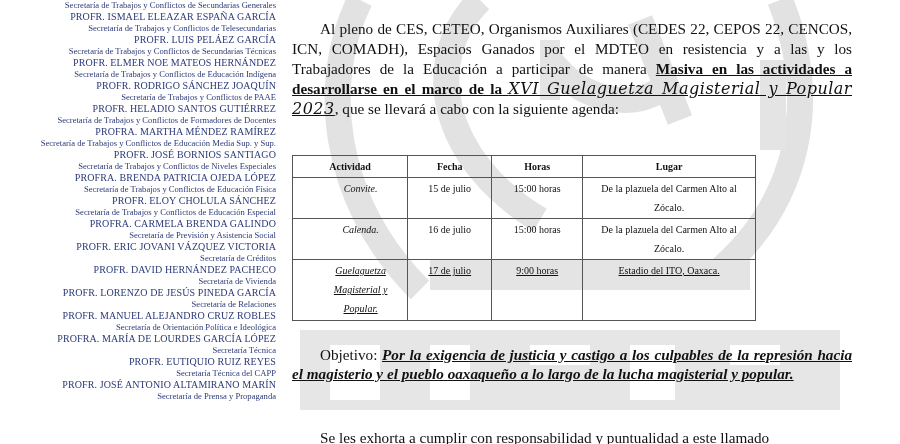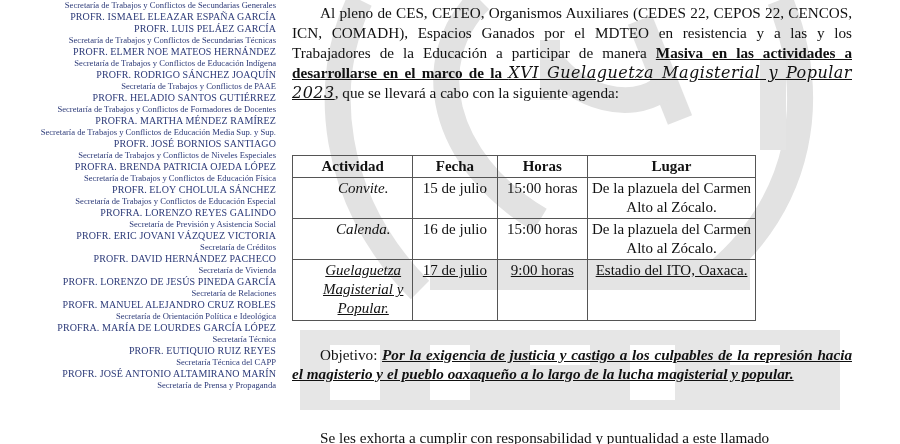--- a/index.html
+++ b/index.html
@@ -4,25 +4,25 @@
 <style>
   html, body { margin:0; padding:0; }
   body { width:900px; height:444px; overflow:hidden; background:#ffffff; position:relative;
          font-family:"Liberation Serif", "DejaVu Serif", serif; color:#111; }
   .watermark { position:absolute; left:300px; top:0; width:560px; height:444px; z-index:0; pointer-events:none; }
   .left-col { position:absolute; left:0; top:0; width:276px; height:380px; z-index:1; }
   .left-col .entry { text-align:right; line-height:11px; }
   .left-col .title { font-size:8.6px; color:#2c3a78; height:11px; white-space:nowrap; }
   .left-col .name { font-size:10px; color:#2c3a78; height:12px; white-space:nowrap; letter-spacing:0.1px; }
   .main { position:absolute; left:292px; top:0; width:560px; z-index:2; font-size:15.2px; line-height:20px; }
-  .p1 { position:absolute; top:3px; left:0; width:560px; text-align:justify; }
+  .p1 { position:absolute; top:19px; left:0; width:560px; text-align:justify; }
   .p1 .ind { display:inline-block; width:28px; }
   .bu { font-weight:bold; text-decoration:underline; }
   .script { font-family:"DejaVu Serif", serif; font-style:italic; font-weight:normal; text-decoration:underline; font-size:16px; letter-spacing:0.5px; }
-  table.agenda { position:absolute; top:155px; left:0; width:464px; border-collapse:collapse; font-size:15px; line-height:19px; }
+  table.agenda { position:absolute; top:155px; left:0; width:464px; border-collapse:collapse; font-size:10px; line-height:19px; }
   table.agenda th, table.agenda td { border:1.3px solid #555; text-align:center; vertical-align:top; padding:1px 3px 0 3px; background:transparent; }
   table.agenda th { font-weight:bold; height:20px; }
   table.agenda td.act { font-style:italic;padding-left:24px; }
   .r1 td, .r2 td { height:39px; }
   .r3 td { height:59px;text-decoration:underline; }
   .obj { position:absolute; top:345px; left:0; width:560px; text-align:justify; line-height:19px; }
   .obj .ind { display:inline-block; width:28px; }
   .bui { font-weight:bold; font-style:italic; text-decoration:underline;margin-top:23px; }
   .exh { position:absolute; top:428px; left:0; width:560px; text-align:justify; }
 </style>
@@ -53,20 +53,21 @@
     <rect x="430" y="345" width="50" height="20"></rect>
   </g>
 </svg>
 
 <div class="left-col">
   <div class="entry" style="margin-top:0px;">
     <div class="title">Secretaría de Trabajos y Conflictos de Secundarias Generales</div>
     <div class="name">PROFR. ISMAEL ELEAZAR ESPAÑA GARCÍA</div>
   </div>
   <div class="entry">
+    <div class="title">Secretaría de Trabajos y Conflictos de Telesecundarias</div>
     <div class="name">PROFR. LUIS PELÁEZ GARCÍA</div>
   </div>
   <div class="entry">
     <div class="title">Secretaría de Trabajos y Conflictos de Secundarias Técnicas</div>
     <div class="name">PROFR. ELMER NOE MATEOS HERNÁNDEZ</div>
   </div>
   <div class="entry">
     <div class="title">Secretaría de Trabajos y Conflictos de Educación Indígena</div>
     <div class="name">PROFR. RODRIGO SÁNCHEZ JOAQUÍN</div>
   </div>
@@ -85,21 +86,21 @@
   <div class="entry">
     <div class="title">Secretaría de Trabajos y Conflictos de Niveles Especiales</div>
     <div class="name">PROFRA. BRENDA PATRICIA OJEDA LÓPEZ</div>
   </div>
   <div class="entry">
     <div class="title">Secretaría de Trabajos y Conflictos de Educación Física</div>
     <div class="name">PROFR. ELOY CHOLULA SÁNCHEZ</div>
   </div>
   <div class="entry">
     <div class="title">Secretaría de Trabajos y Conflictos de Educación Especial</div>
-    <div class="name">PROFRA. LORENZO REYES GALINDO</div>
+    <div class="name">PROFRA. CARMELA BRENDA GALINDO</div>
   </div>
   <div class="entry">
     <div class="title">Secretaría de Previsión y Asistencia Social</div>
     <div class="name">PROFR. ERIC JOVANI VÁZQUEZ VICTORIA</div>
   </div>
   <div class="entry">
     <div class="title">Secretaría de Créditos</div>
     <div class="name">PROFR. DAVID HERNÁNDEZ PACHECO</div>
   </div>
   <div class="entry">

